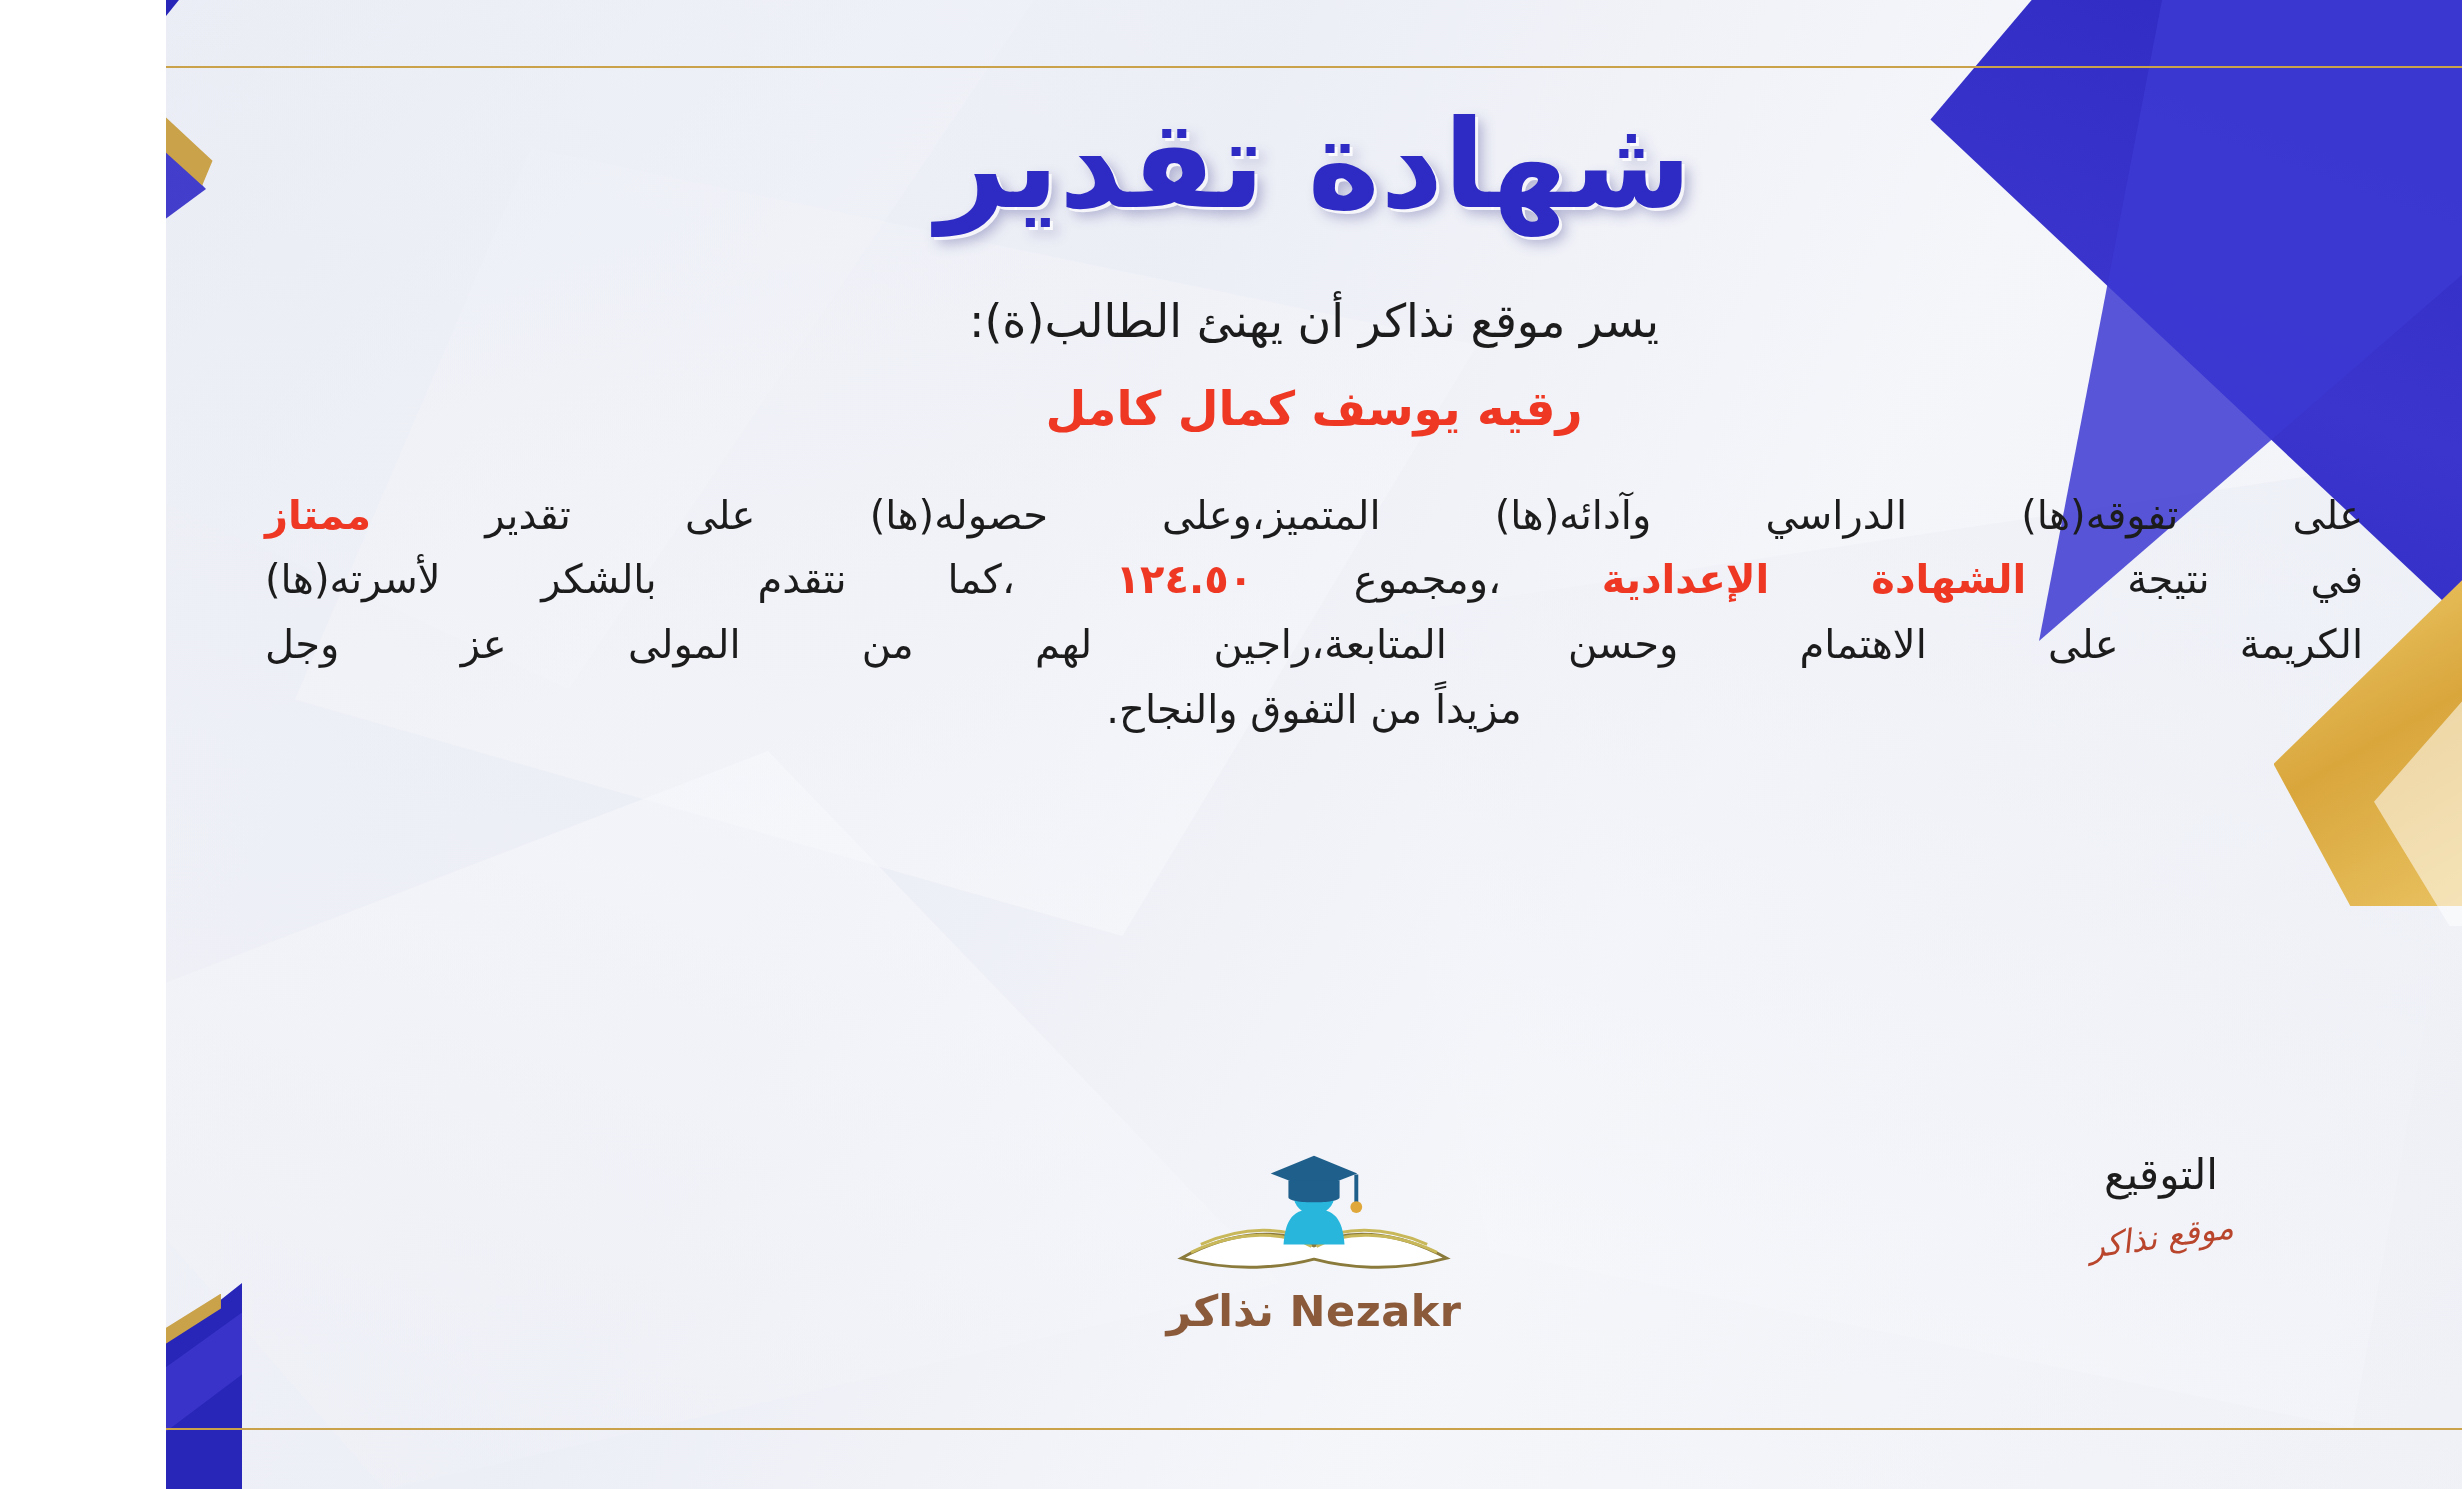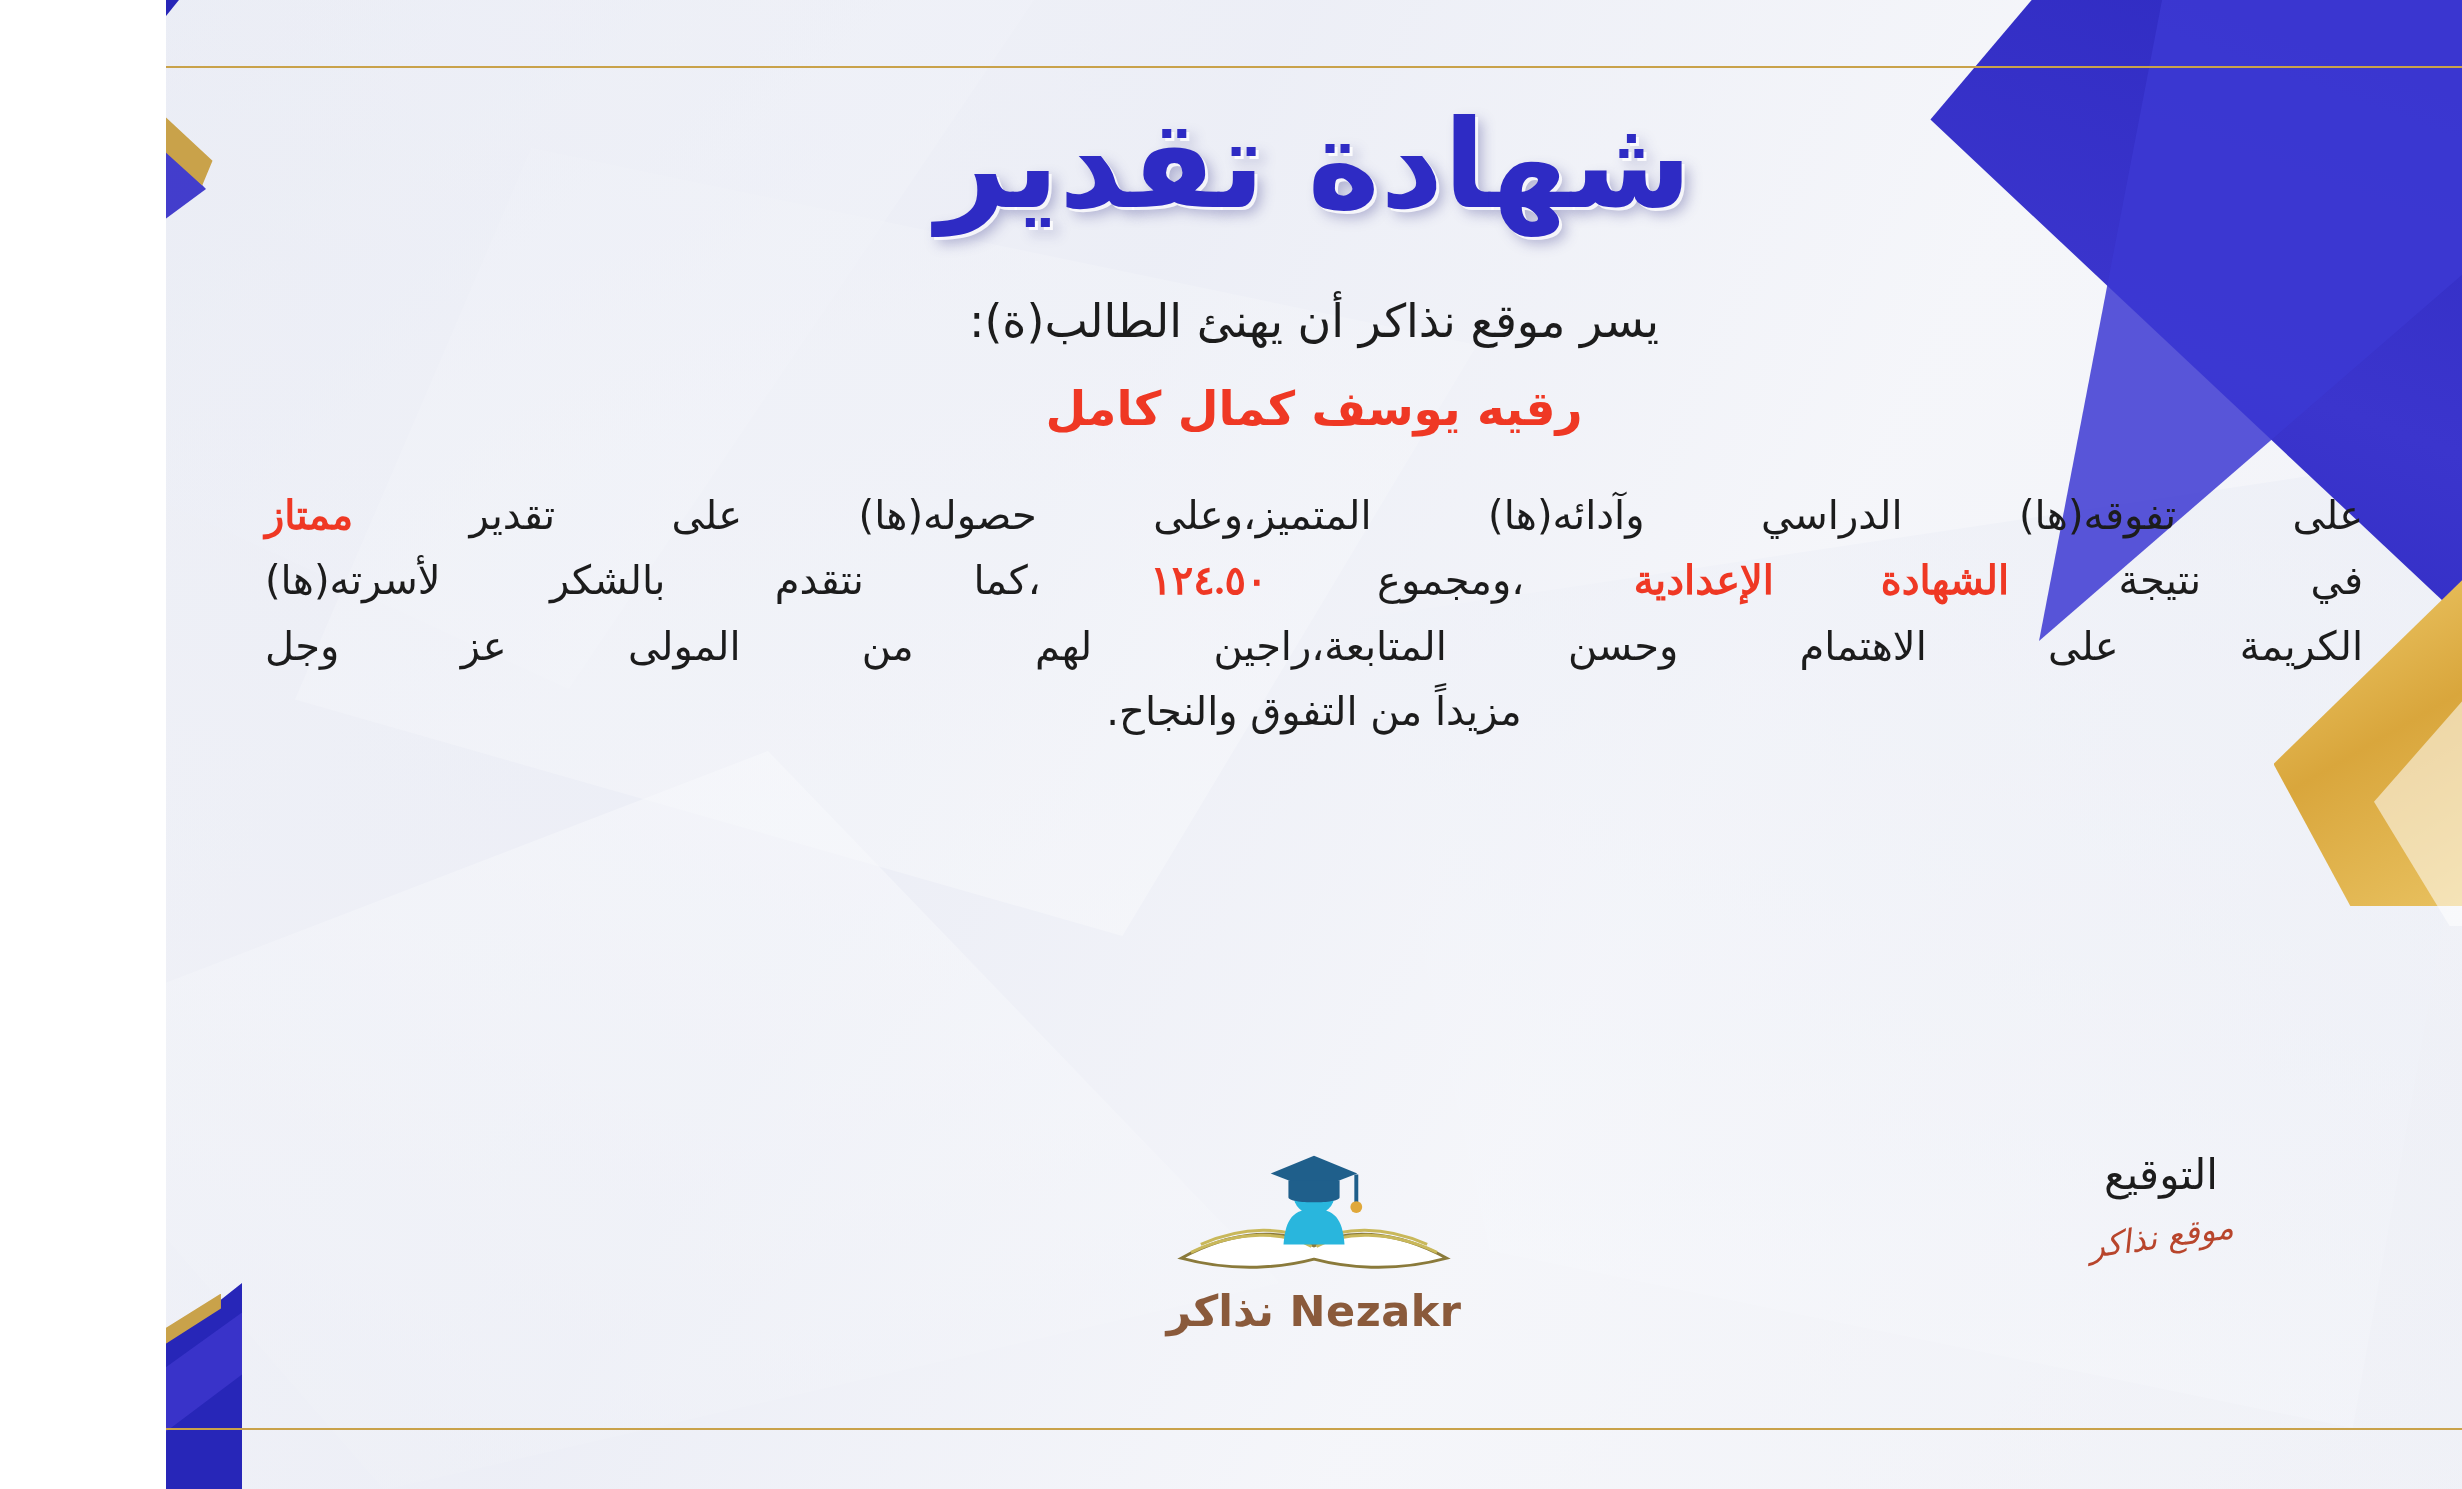--- a/index.html
+++ b/index.html
@@ -208,21 +208,20 @@
     text-align: justify;
     text-align-last: justify;
     direction: rtl;
   }
   .body-line.last {
     text-align-last: center;
   }
   .hl {
     color: #ef3824;
     font-weight: 600;
-    font-family: Liberation Serif, serif;
   }
 
   
   .footer {
     position: absolute;
     left: 89px; right: 89px;
     bottom: 84px;
     height: 276px;
   }
 

